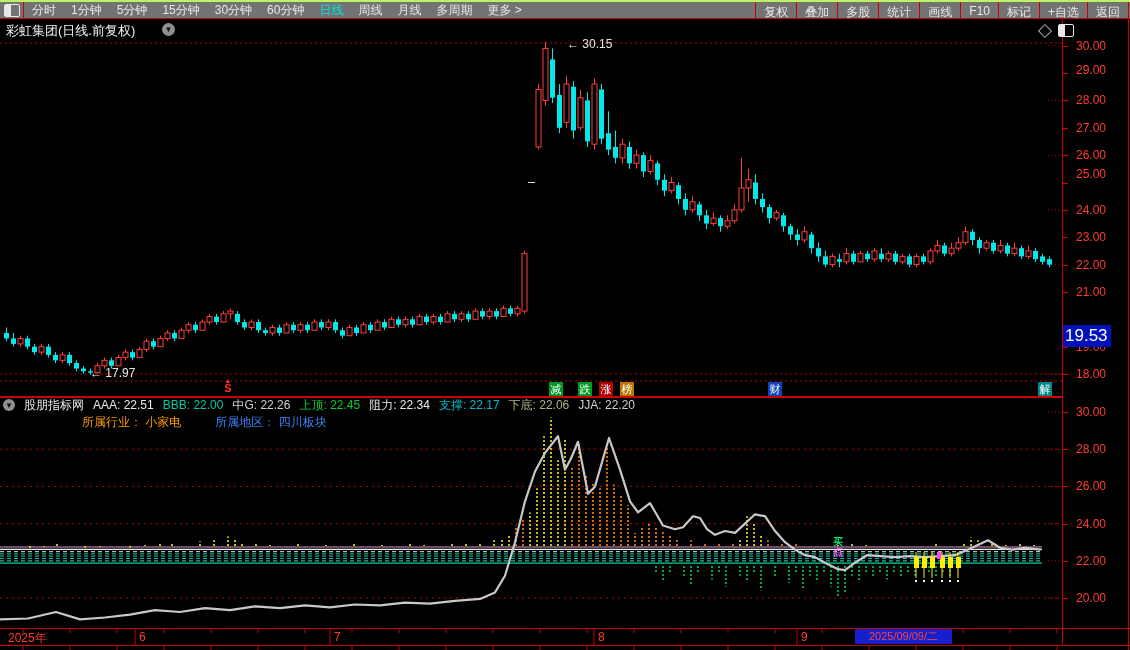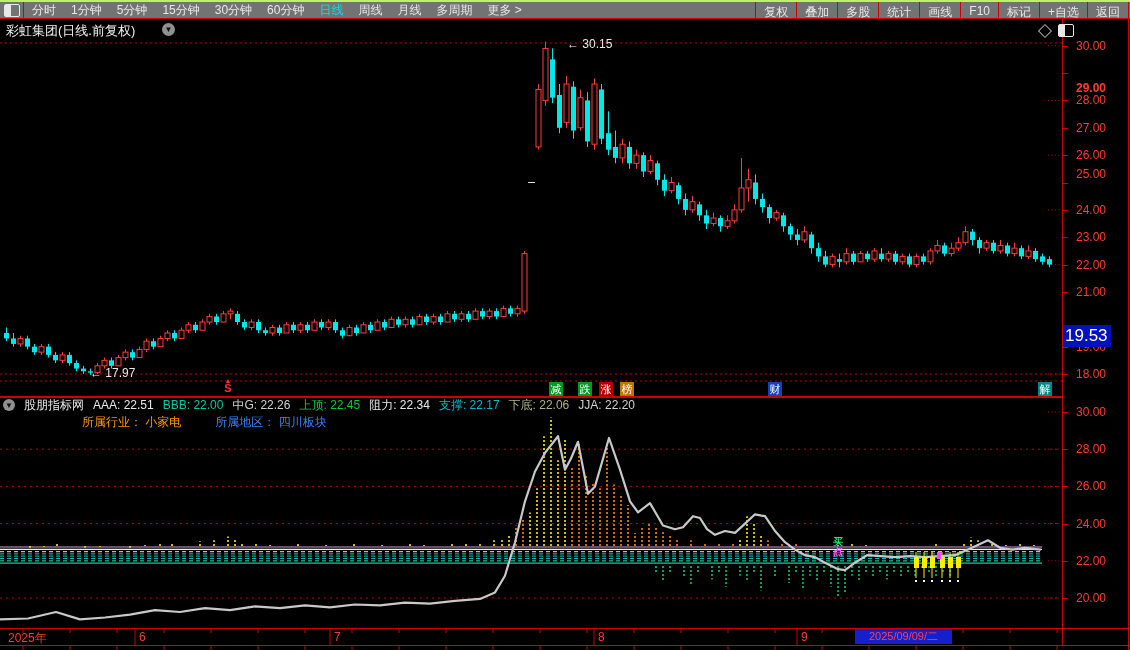--- a/index.html
+++ b/index.html
@@ -668,21 +668,21 @@
 
   <div class="xaxis">
     <span class="year">2025年</span>
     <span id="months"><span class="month" style="left: 139px;">6</span><span class="month" style="left: 334px;">7</span><span class="month" style="left: 598px;">8</span><span class="month" style="left: 801px;">9</span></span>
     <div class="datebox">2025/09/09/二</div>
   </div>
 
   <div id="axis-col">
       <div class="axlabel" style="top: 38.7px;">30.00</div>
       <div class="tick" style="top: 45.7px;"></div>
-      <div class="axlabel" style="top: 81px; font-weight: bold;">29.00</div>
+      <div class="axlabel" style="top: 63px;">29.00</div>
       <div class="tick" style="top: 73.06px;"></div>
       <div class="axlabel" style="top: 93.42px;">28.00</div>
       <div class="tick" style="top: 100.42px;"></div>
       <div class="axlabel" style="top: 120.78px;">27.00</div>
       <div class="tick" style="top: 127.78px;"></div>
       <div class="axlabel" style="top: 148.14px;">26.00</div>
       <div class="tick" style="top: 155.14px;"></div>
       <div class="axlabel" style="top: 167px;">25.00</div>
       <div class="tick" style="top: 182.5px;"></div>
       <div class="axlabel" style="top: 202.86px;">24.00</div>

